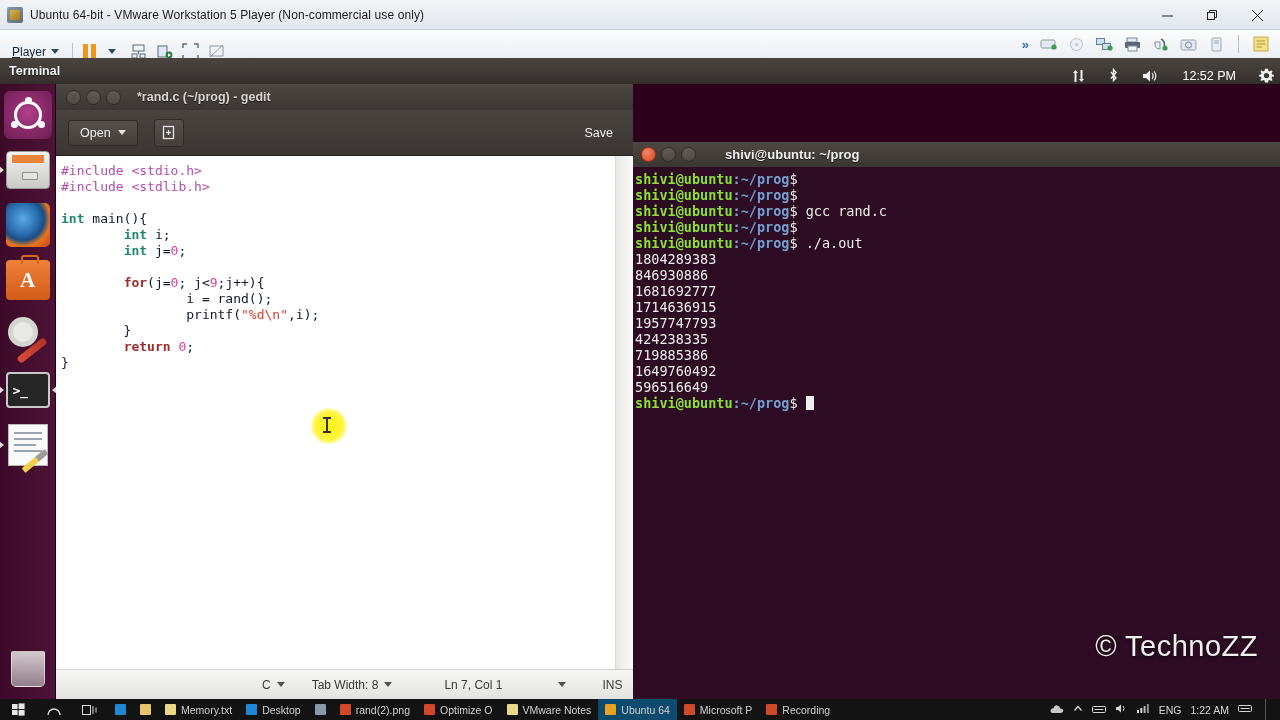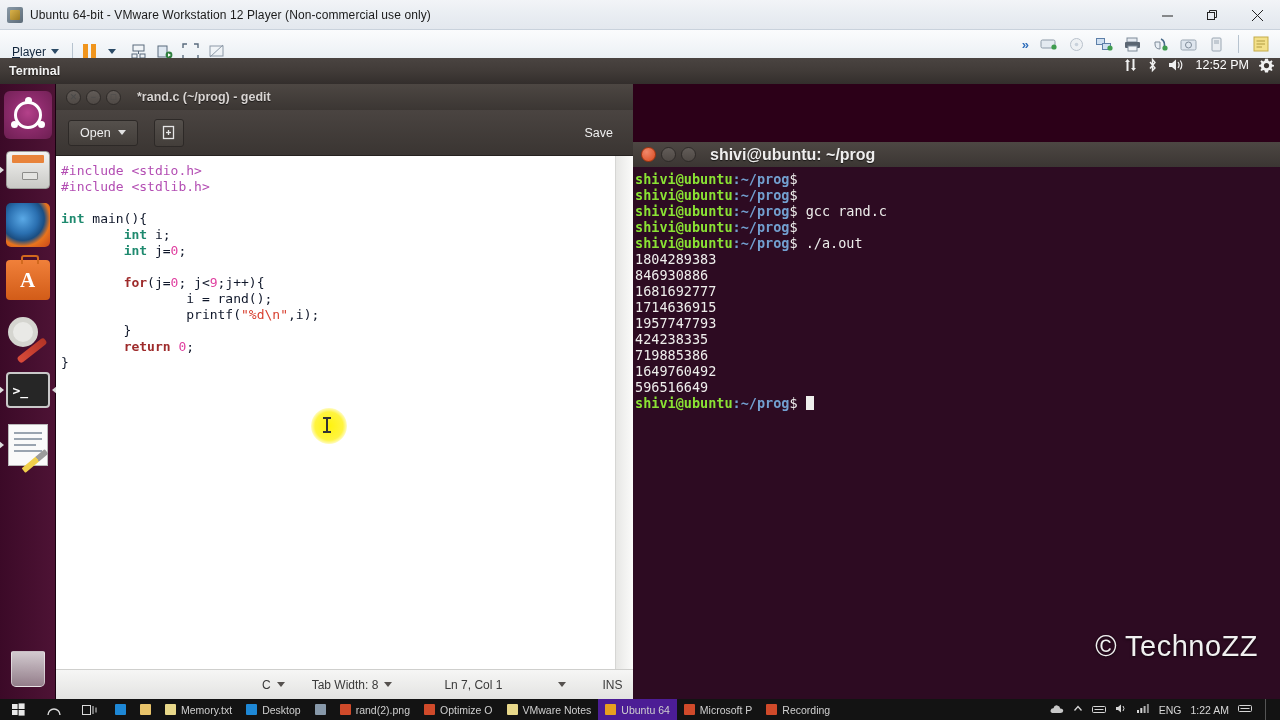--- a/index.html
+++ b/index.html
@@ -62,21 +62,21 @@
     position: absolute; left: 0; top: 0; width: 1280px; height: 26px;
     background: linear-gradient(to bottom,#4a4441 0%, #413b38 50%, #332e2c 100%);
     display: flex; align-items: center; color: #f2f2f2;
   }
   .unity-menu {
     font-size: 12.5px; font-weight: bold; padding-left: 9px;
     text-shadow: 0 1px 1px rgba(0,0,0,.6);
   }
   .panel-right {
     position: absolute; right: 6px; top: 0; height: 25px;
-    display: flex; align-items: flex-start; gap: 10px; font-size: 12px;
+    display: flex; align-items: flex-end; gap: 23px; font-size: 12px;
   }
   .panel-right .pi { display: flex; align-items: center; justify-content: center; }
   .panel-clock { font-size: 12.5px; color: #fff; }
 
   
   .launcher {
     position: absolute; left: 0; top: 26px; width: 56px; height: 615px;
     background: linear-gradient(to right, rgba(60,10,40,.97), rgba(80,20,55,.93));
     border-right: 1px solid #1a0010;
     padding-top: 3px;
@@ -195,21 +195,21 @@
     position: absolute; left: 633px; top: 84px; width: 647px; height: 615px;
     background: #2d0b22; display: flex; flex-direction: column;
   }
   .term-titlebar {
     height: 25px; background: linear-gradient(to bottom,#4d4743,#3b3633);
     display: flex; align-items: center; padding-left: 8px; gap: 5px;
   }
   .tbtn { width: 15px; height: 15px; border-radius: 50%; border: 1px solid #2e2a28;
           background: linear-gradient(to bottom,#625c58,#4f4945); }
   .tbtn.close { background: radial-gradient(circle at 35% 30%, #f0886a, #d94a20); border-color: #a5340f; }
-  .term-title { font-size: 16px; font-weight: bold; color: #efeeee; margin-left: 9px; text-shadow: 0 1px 1px rgba(0,0,0,.6); }
+  .term-title { font-size: 13px; font-weight: bold; color: #efeeee; margin-left: 24px; text-shadow: 0 1px 1px rgba(0,0,0,.6); }
   .term-body {
     flex: 1; padding: 4px 6px 0 2px;
     font-family: "DejaVu Sans Mono", monospace; font-size: 13.5px; line-height: 16px;
     color: #eeeeec; white-space: pre; overflow: hidden;
   }
   .t-user { color: #8ae234; font-weight: bold; }
   .t-path { color: #729fcf; font-weight: bold; }
   .t-dollar { color: #eeeeec; }
   .t-out { color: #eeeeec; }
   .t-cursor { display: inline-block; width: 8px; height: 14px; background: #eeeeec; vertical-align: -2px; }
@@ -223,33 +223,33 @@
   
   .wtaskbar {
     position: absolute; left: 0; bottom: 0; width: 1280px; height: 21px;
     background: #131313; display: flex; align-items: center; overflow: hidden;
   }
   .tb-sysicon { width: 36px; height: 21px; display: flex; align-items: center; justify-content: center; }
   .tb-task {
     height: 21px; display: flex; align-items: center; gap: 5px;
     padding: 0 7px; font-size: 10.5px; color: #cfcfcf; white-space: nowrap;
   }
-  .tb-task.active { background: #4c1d95; }
+  .tb-task.active { background: #0c4a6e; }
   .tb-sq { width: 11px; height: 11px; border-radius: 1px; flex: none; }
   .wtray { margin-left: auto; display: flex; align-items: center; gap: 9px; padding-right: 6px; font-size: 10.5px; color: #d6d6d6; }
   .show-desktop { width: 9px; height: 21px; border-left: 1px solid #555; margin-left: 4px; }
 </style>
 </head>
 <body>
 
 <div id="screen">
 
   <div class="vmw-titlebar">
     <div class="vmw-appicon"></div>
-    <div class="vmw-title">Ubuntu 64-bit - VMware Workstation 12 Player (Non-commercial use only)</div>
+    <div class="vmw-title">Ubuntu 64-bit - VMware Workstation 5 Player (Non-commercial use only)</div>
     <div class="vmw-winbtns">
       <div class="vmw-winbtn">
         <svg width="11" height="11" viewBox="0 0 11 11">
             <line x1="0" y1="6" x2="11" y2="6" stroke="#222" stroke-width="1"></line>
           </svg>
       </div>
       <div class="vmw-winbtn">
         <svg width="11" height="11" viewBox="0 0 11 11">
             <rect x="0.5" y="2.5" width="7" height="7" fill="none" stroke="#222"></rect>
             <polyline points="2.5,2.5 2.5,0.5 9.5,0.5 9.5,7.5 7.5,7.5" fill="none" stroke="#222"></polyline>

